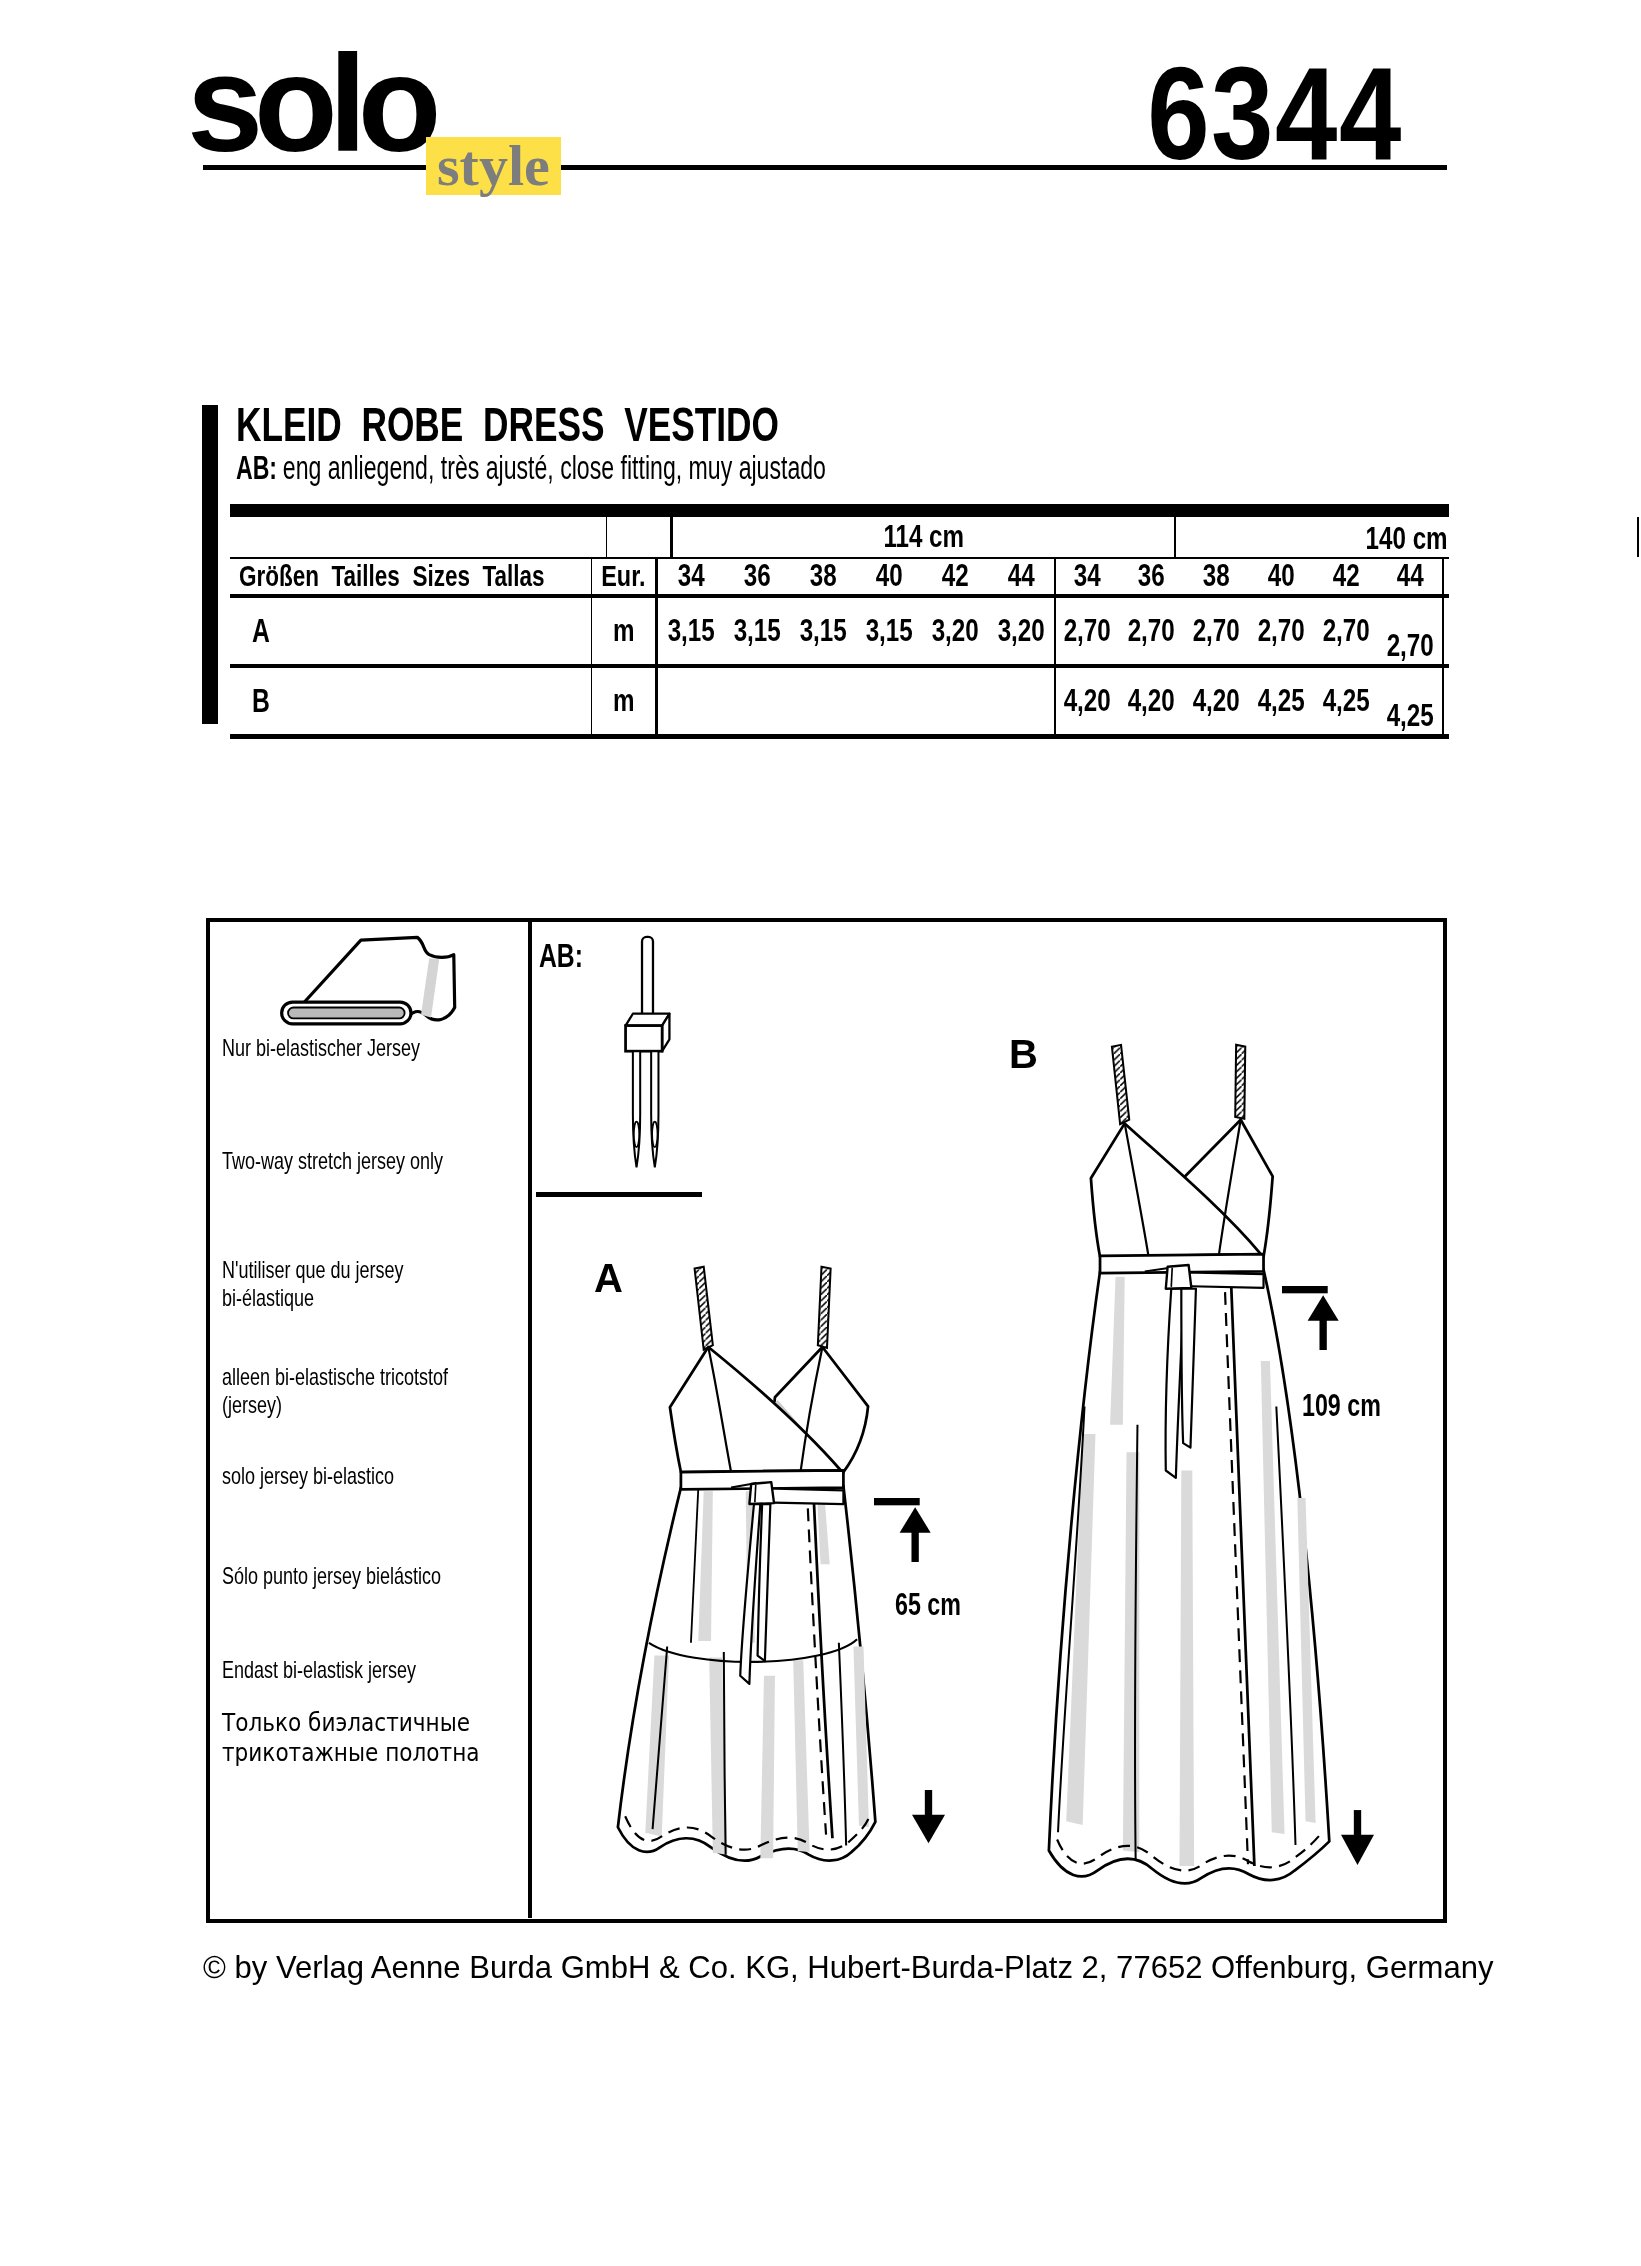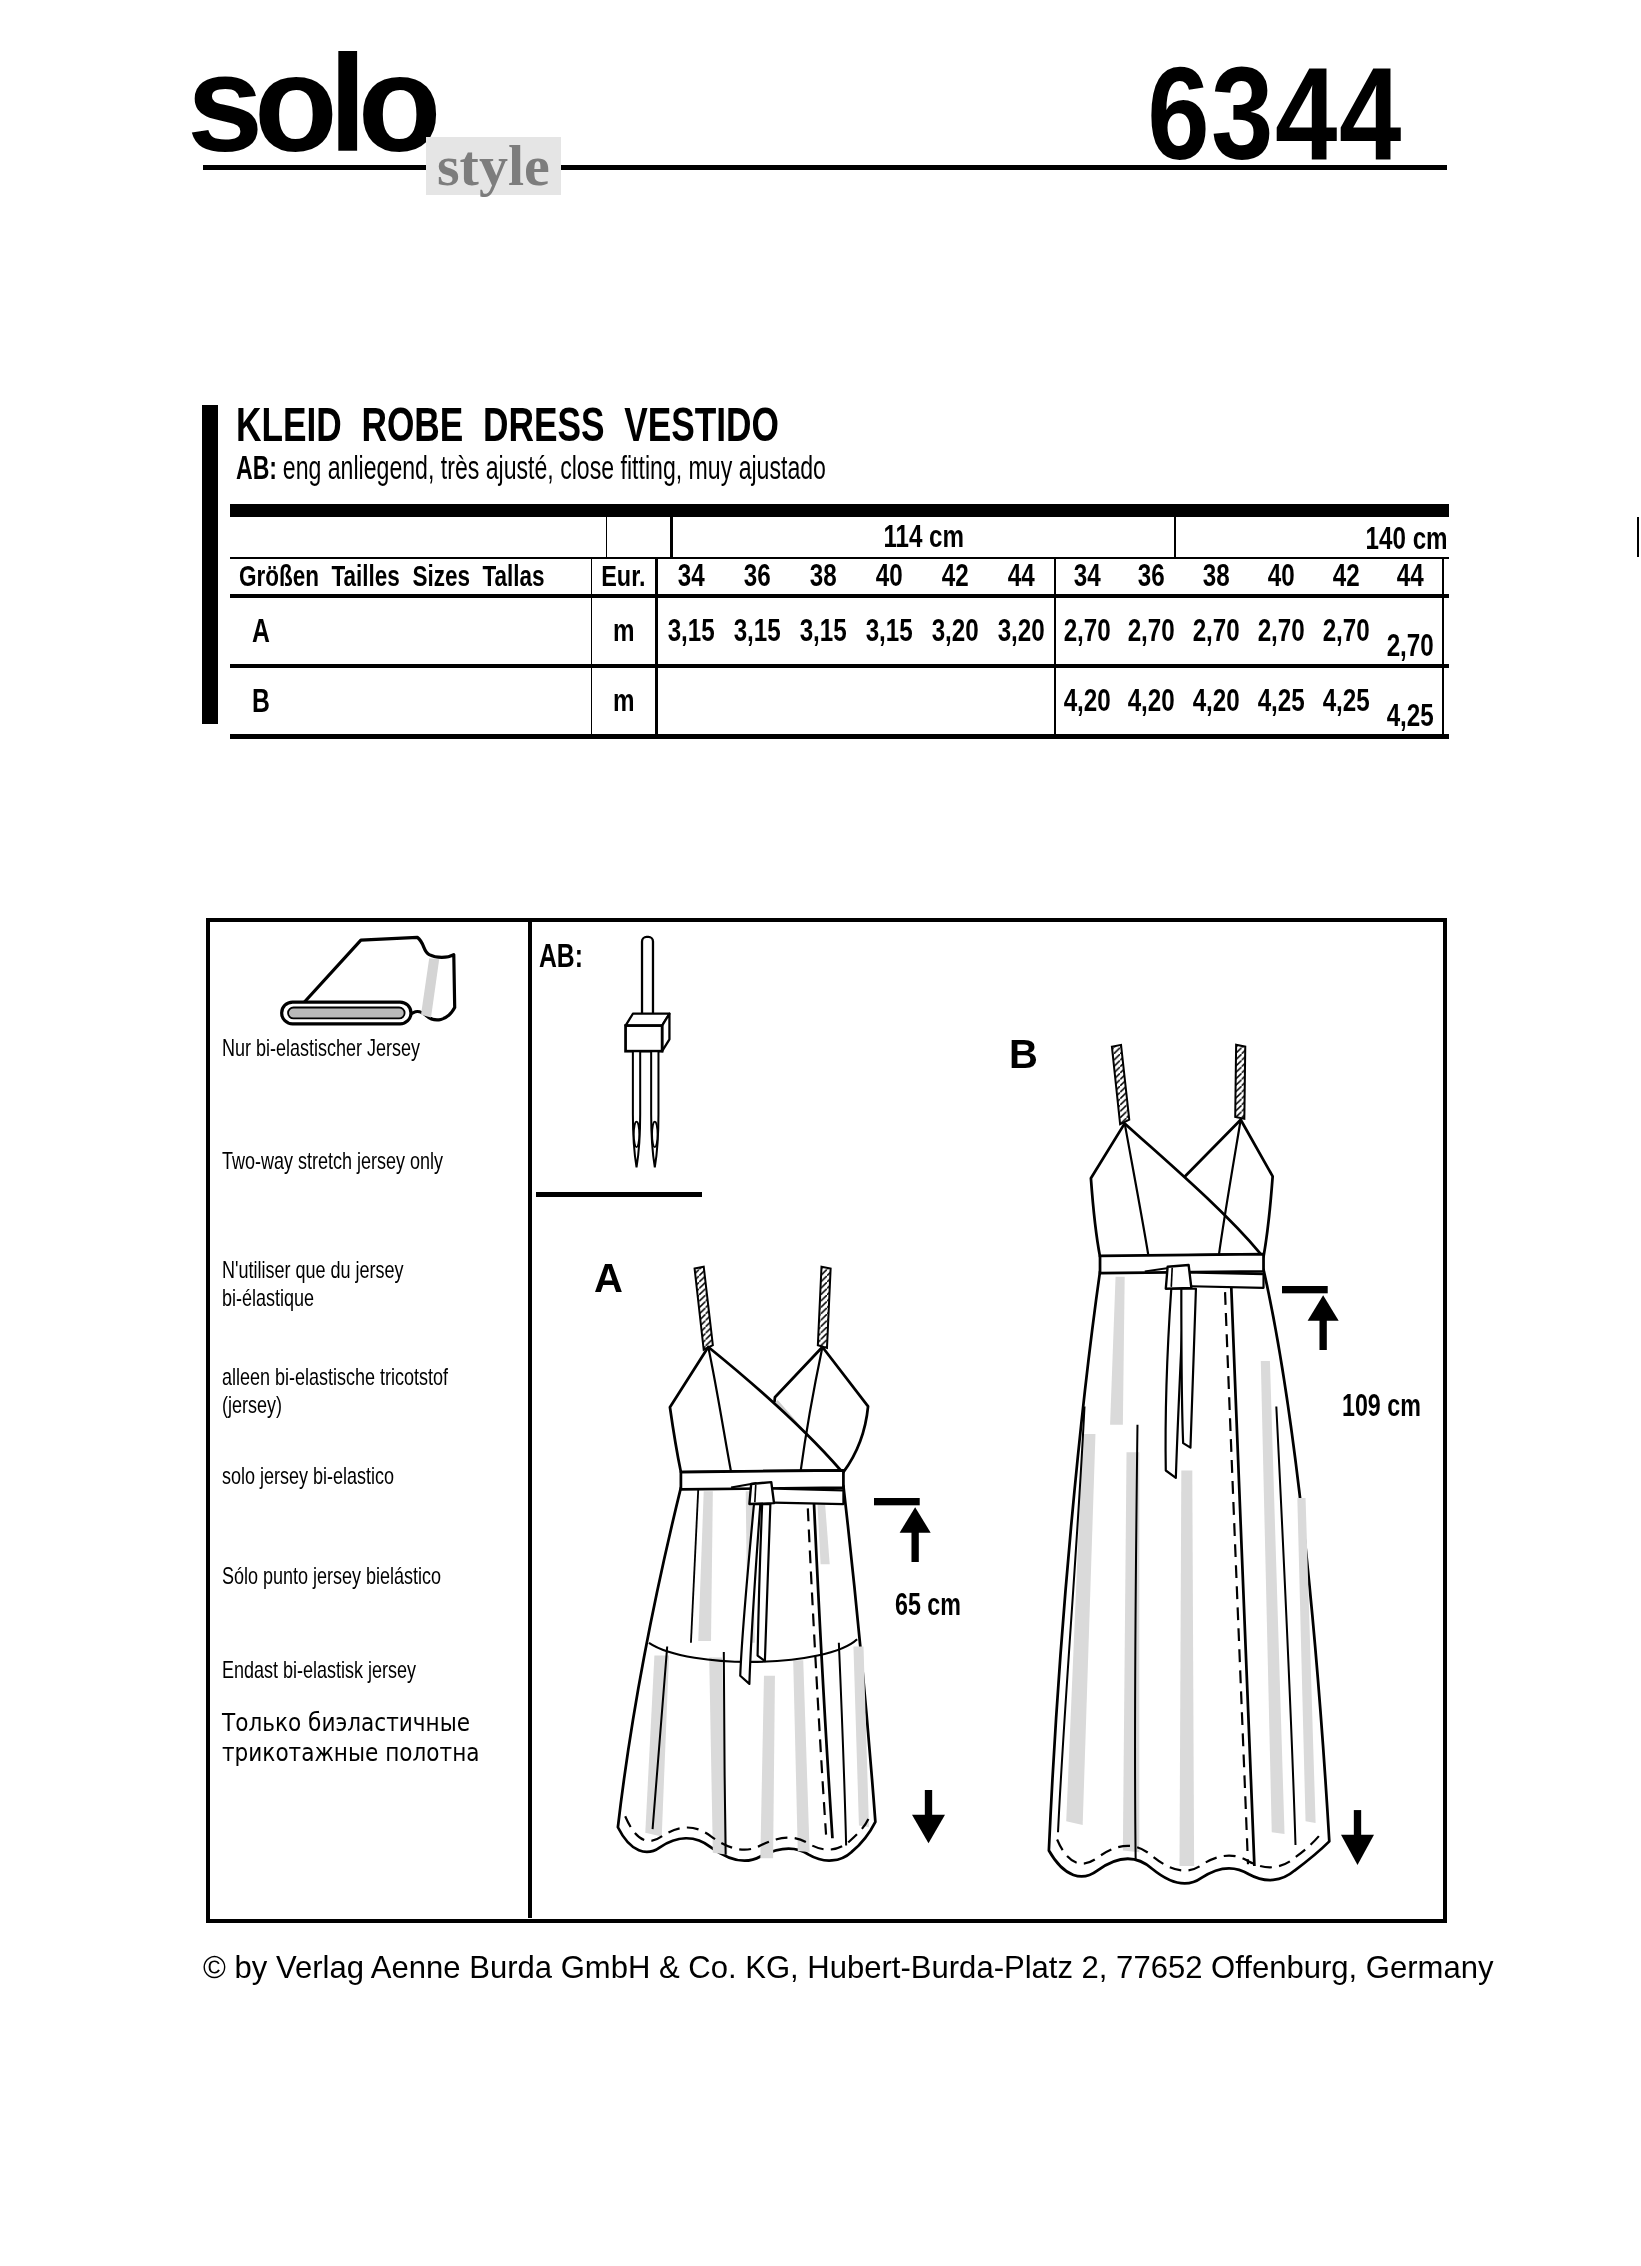--- a/index.html
+++ b/index.html
@@ -6,21 +6,21 @@
   body{font-family:"Liberation Sans",sans-serif;color:#000;}
   #page{position:relative;width:1641px;height:2267px;background:#fff;overflow:hidden;}
 
   .abs{position:absolute;}
   .cond{display:inline-block;transform:scaleX(0.75);transform-origin:left center;white-space:pre;}
   .cond-c{display:inline-block;transform:scaleX(0.78);transform-origin:center center;white-space:pre;}
 
   
   #logo-burda{left:187px;top:35px;font-size:137px;font-weight:bold;letter-spacing:-9.1px;line-height:1;z-index:2;}
   #logo-style{left:426px;top:137px;font-family:"Liberation Serif",serif;font-weight:bold;font-size:58px;
-              color:#7d7d7d;background:#e5e5e5;padding:0 11px;line-height:1;z-index:3;}
+              color:#7d7d7d;background:#fde047;padding:0 11px;line-height:1;z-index:3;}
   #header-rule{left:203px;top:165px;width:1244px;height:4.6px;background:#000;z-index:1;}
   #pattern-number{left:1096px;top:20px;width:313px;text-align:center;font-size:132px;font-weight:bold;line-height:1;margin-top:28px;}
   #pattern-number .num{display:inline-block;transform:scaleX(0.85);transform-origin:right center;letter-spacing:1.8px;}
 
   
   #accent-bar{left:202px;top:405px;width:16.4px;height:319px;background:#000;}
   #garment-title{left:236px;top:400px;font-size:49px;font-weight:bold;line-height:1;}
   #garment-title .cond{transform:scaleX(0.72);}
   #fit-line{left:236px;top:451px;font-size:33px;line-height:1;}
   #fit-line .cond{transform:scaleX(0.70);}
@@ -55,21 +55,21 @@
   #views-label{left:329px;top:14.6px;font-size:33px;font-weight:bold;}
   #views-label .cond{transform:scaleX(0.75);}
   #needle-underline{left:326px;top:270px;width:166px;height:4.6px;background:#000;}
 
   .view-letter{font-size:40px;font-weight:bold;letter-spacing:0.9px;}
   #view-a-label{left:384px;top:334px;}
   #view-b-label{left:799px;top:110px;}
 
   .measure-label{font-size:31px;font-weight:bold;}
   #length-a{left:685px;top:665px;}
-  #length-b{left:1092px;top:466px;margin-left:40px;}
+  #length-b{left:1092px;top:466px;}
 
   
   #footer-copy{left:203px;top:1948px;font-size:32px;line-height:1.2;}
   #footer-copy .cond{transform:scaleX(0.97);}
 
   svg{display:block;}
 </style>
 </head>
 <body>
 

